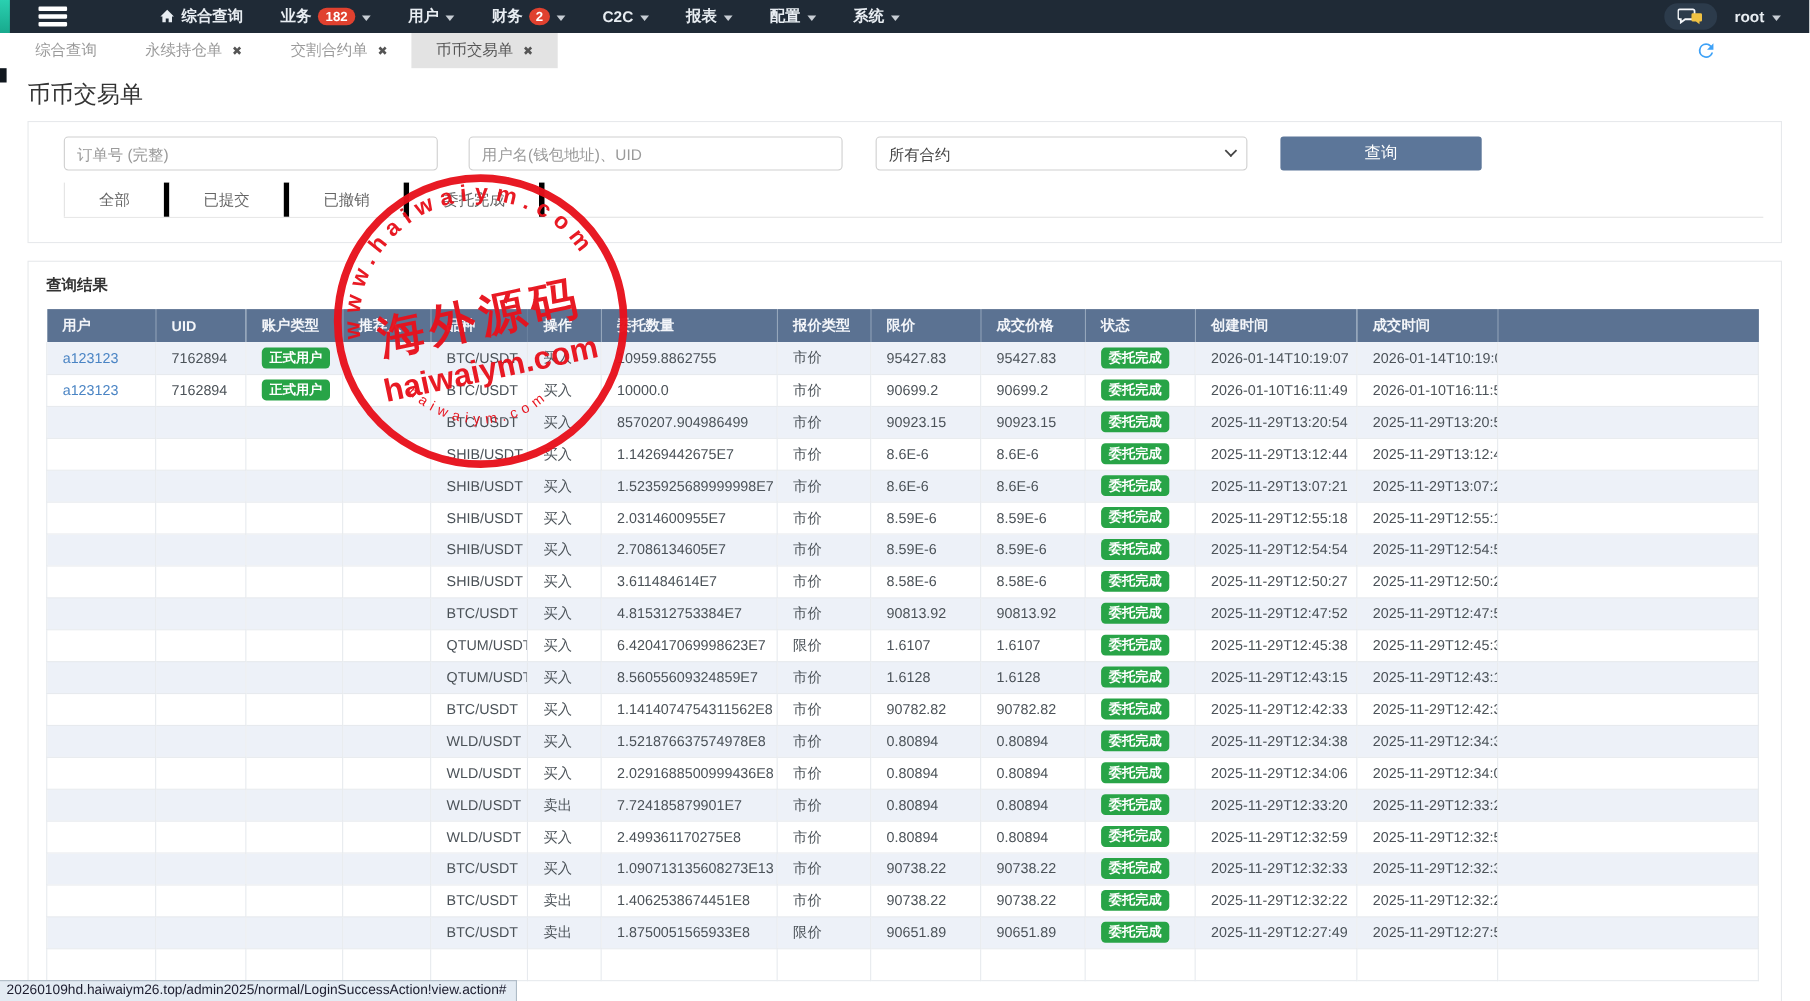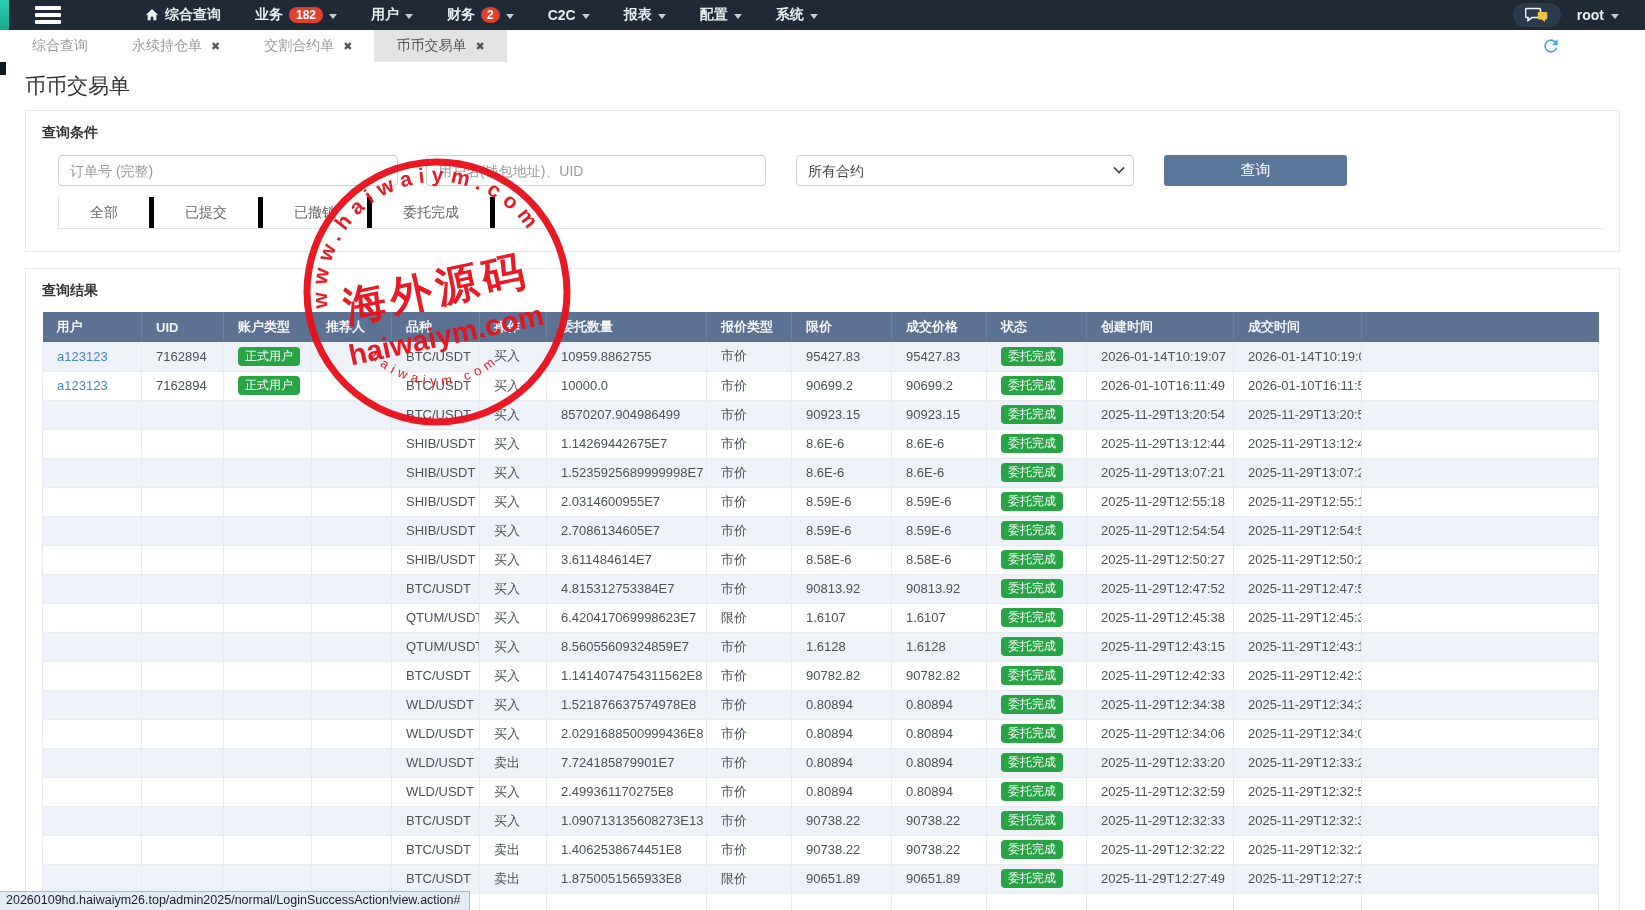--- a/index.html
+++ b/index.html
@@ -57,21 +57,21 @@
   .table-wrap { padding:12px 16px 0 16px; }
   table.results { border-collapse:collapse; table-layout:fixed; width:1556px; font-size:13px; }
   table.results th { background:#5b7292; color:#f3f5f9; font-weight:bold; text-align:left; height:30px; padding:0 0 0 14px;
     border-right:1px solid #69809e; white-space:nowrap; overflow:hidden; }
   table.results th:last-child { border-right:1px solid #5b7292; }
   table.results td { height:29px; padding:0 0 0 14px; color:#4b5258; border-bottom:1px solid #e7eaee; border-right:1px solid #e7eaee;
     white-space:nowrap; overflow:hidden; background:#fff; }
   table.results td:first-child { border-left:1px solid #e7eaee; }
   tr.alt td { background:#edf1f8; }
   td a.user-link { color:#4a84c4; text-decoration:none; cursor:pointer; }
-  .badge-green { display:inline-block; background:#28a447; color:#fff; font-size:12px; font-weight:normal; border-radius:4px; padding:3px 7px; line-height:13px; }
+  .badge-green { display:inline-block; background:#28a447; color:#fff; font-size:12px; font-weight:bold; border-radius:4px; padding:3px 7px; line-height:13px; }
 
   
   .stamp { position:absolute; left:295px; top:150px; width:284px; height:284px; pointer-events:none; z-index:50; opacity:0.96; }
 
   
   .status-bar { position:absolute; left:0; bottom:0; height:19px; background:#e3ebf3; border-top:1px solid #aebbc6; border-right:1px solid #aebbc6;
     font-size:12.5px; color:#1c1c2e; padding:1px 9px 0 6px; z-index:60; white-space:nowrap; }
 </style>
 </head>
 <body>
@@ -157,21 +157,20 @@
   <div class="refresh-btn">
     <svg width="20" height="20" viewBox="0 0 24 24">
       <path fill="#3fa2f7" d="M17.65 6.35A7.95 7.95 0 0 0 12 4a8 8 0 1 0 7.73 10h-2.08A6 6 0 1 1 12 6c1.66 0 3.14.69 4.22 1.78L13 11h7V4l-2.35 2.35z"></path>
     </svg>
   </div>
 </div>
 
 <h1 class="page-title">币币交易单</h1>
 
 <section class="card query-card">
-  <div class="card-heading">查询条件</div>
   <div class="controls-row">
     <input class="text-input" type="text" placeholder="订单号 (完整)" style="">
     <input class="text-input" type="text" placeholder="用户名(钱包地址)、UID" style="">
     <div class="select-wrap">
       <select class="select-input">
         <option>所有合约</option>
       </select>
       <span class="select-chevron"></span>
     </div>
     <button class="search-btn">查询</button>

